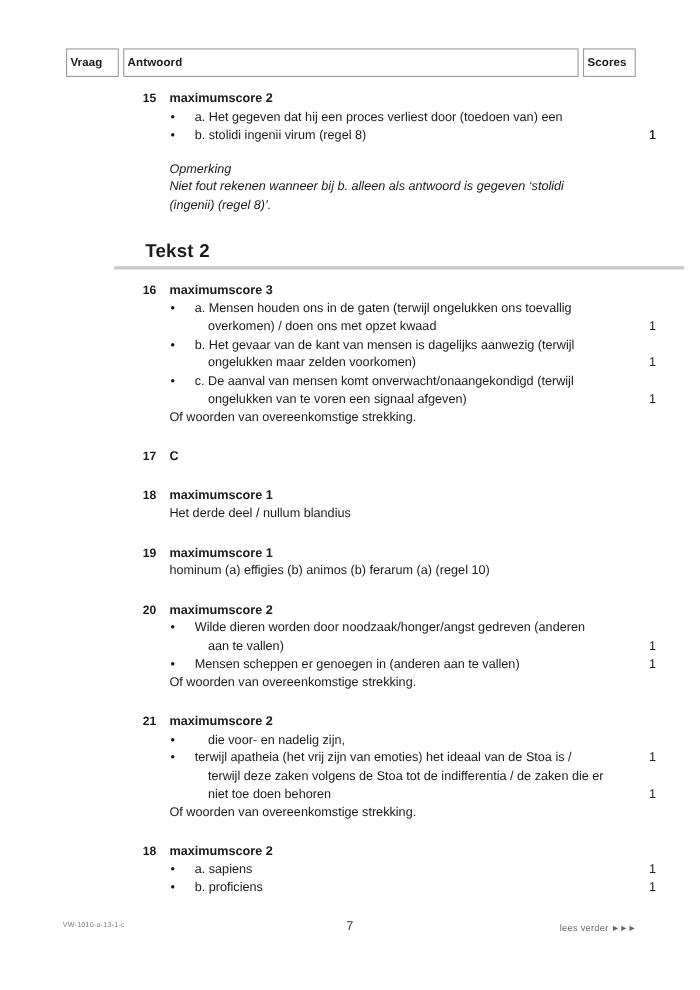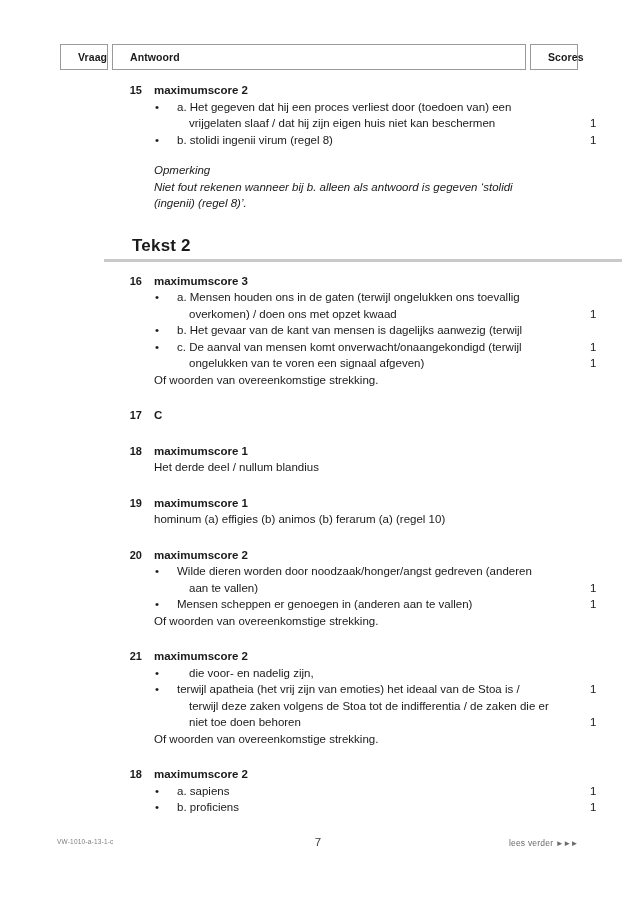--- a/index.html
+++ b/index.html
@@ -35,21 +35,21 @@
     gap: 4px;
   }
   .hcell {
     border: 1px solid #9a9a9a;
     box-sizing: border-box;
     display: flex;
     align-items: center;
     font-size: 10.5px;
     font-weight: bold;
     letter-spacing: .1px;
-    padding: 0 17px;
+    padding: 0 3px;
     background: #fff;
   }
   .hcell-vraag  { width: 48px; }
   .hcell-antw   { flex: 1 1 auto; }
   .hcell-scores { width: 48px; }
 
   
   .content {
     position: absolute;
     left: 0;
@@ -219,21 +219,20 @@
     <div class="qblock">
       <div class="qhead">
         <div class="qnum">15</div>
         <div class="qtitle">maximumscore 2</div>
       </div>
 
       <div class="bullet-row">
         <div class="bullet-dot">•</div>
         <div class="bullet-text">
           <span>a. Het gegeven dat hij een proces verliest door (toedoen van) een</span>
-          <span class="cont">vrijgelaten slaaf / dat hij zijn eigen huis niet kan beschermen</span>
         </div>
         <div class="score" style="top:16.5px">1</div>
       </div>
 
       <div class="bullet-row">
         <div class="bullet-dot">•</div>
         <div class="bullet-text">
           <span>b. stolidi ingenii virum (regel 8)</span>
         </div>
         <div class="score" style="top:0">1</div>
@@ -263,20 +262,21 @@
           <span>a. Mensen houden ons in de gaten (terwijl ongelukken ons toevallig</span>
           <span class="cont">overkomen) / doen ons met opzet kwaad</span>
         </div>
         <div class="score" style="top:16.5px">1</div>
       </div>
 
       <div class="bullet-row">
         <div class="bullet-dot">•</div>
         <div class="bullet-text">
           <span>b. Het gevaar van de kant van mensen is dagelijks aanwezig (terwijl</span>
+          <span class="cont">ongelukken maar zelden voorkomen)</span>
         </div>
         <div class="score" style="top:16.5px">1</div>
       </div>
 
       <div class="bullet-row">
         <div class="bullet-dot">•</div>
         <div class="bullet-text">
           <span>c. De aanval van mensen komt onverwacht/onaangekondigd (terwijl</span>
           <span class="cont">ongelukken van te voren een signaal afgeven)</span>
         </div>

